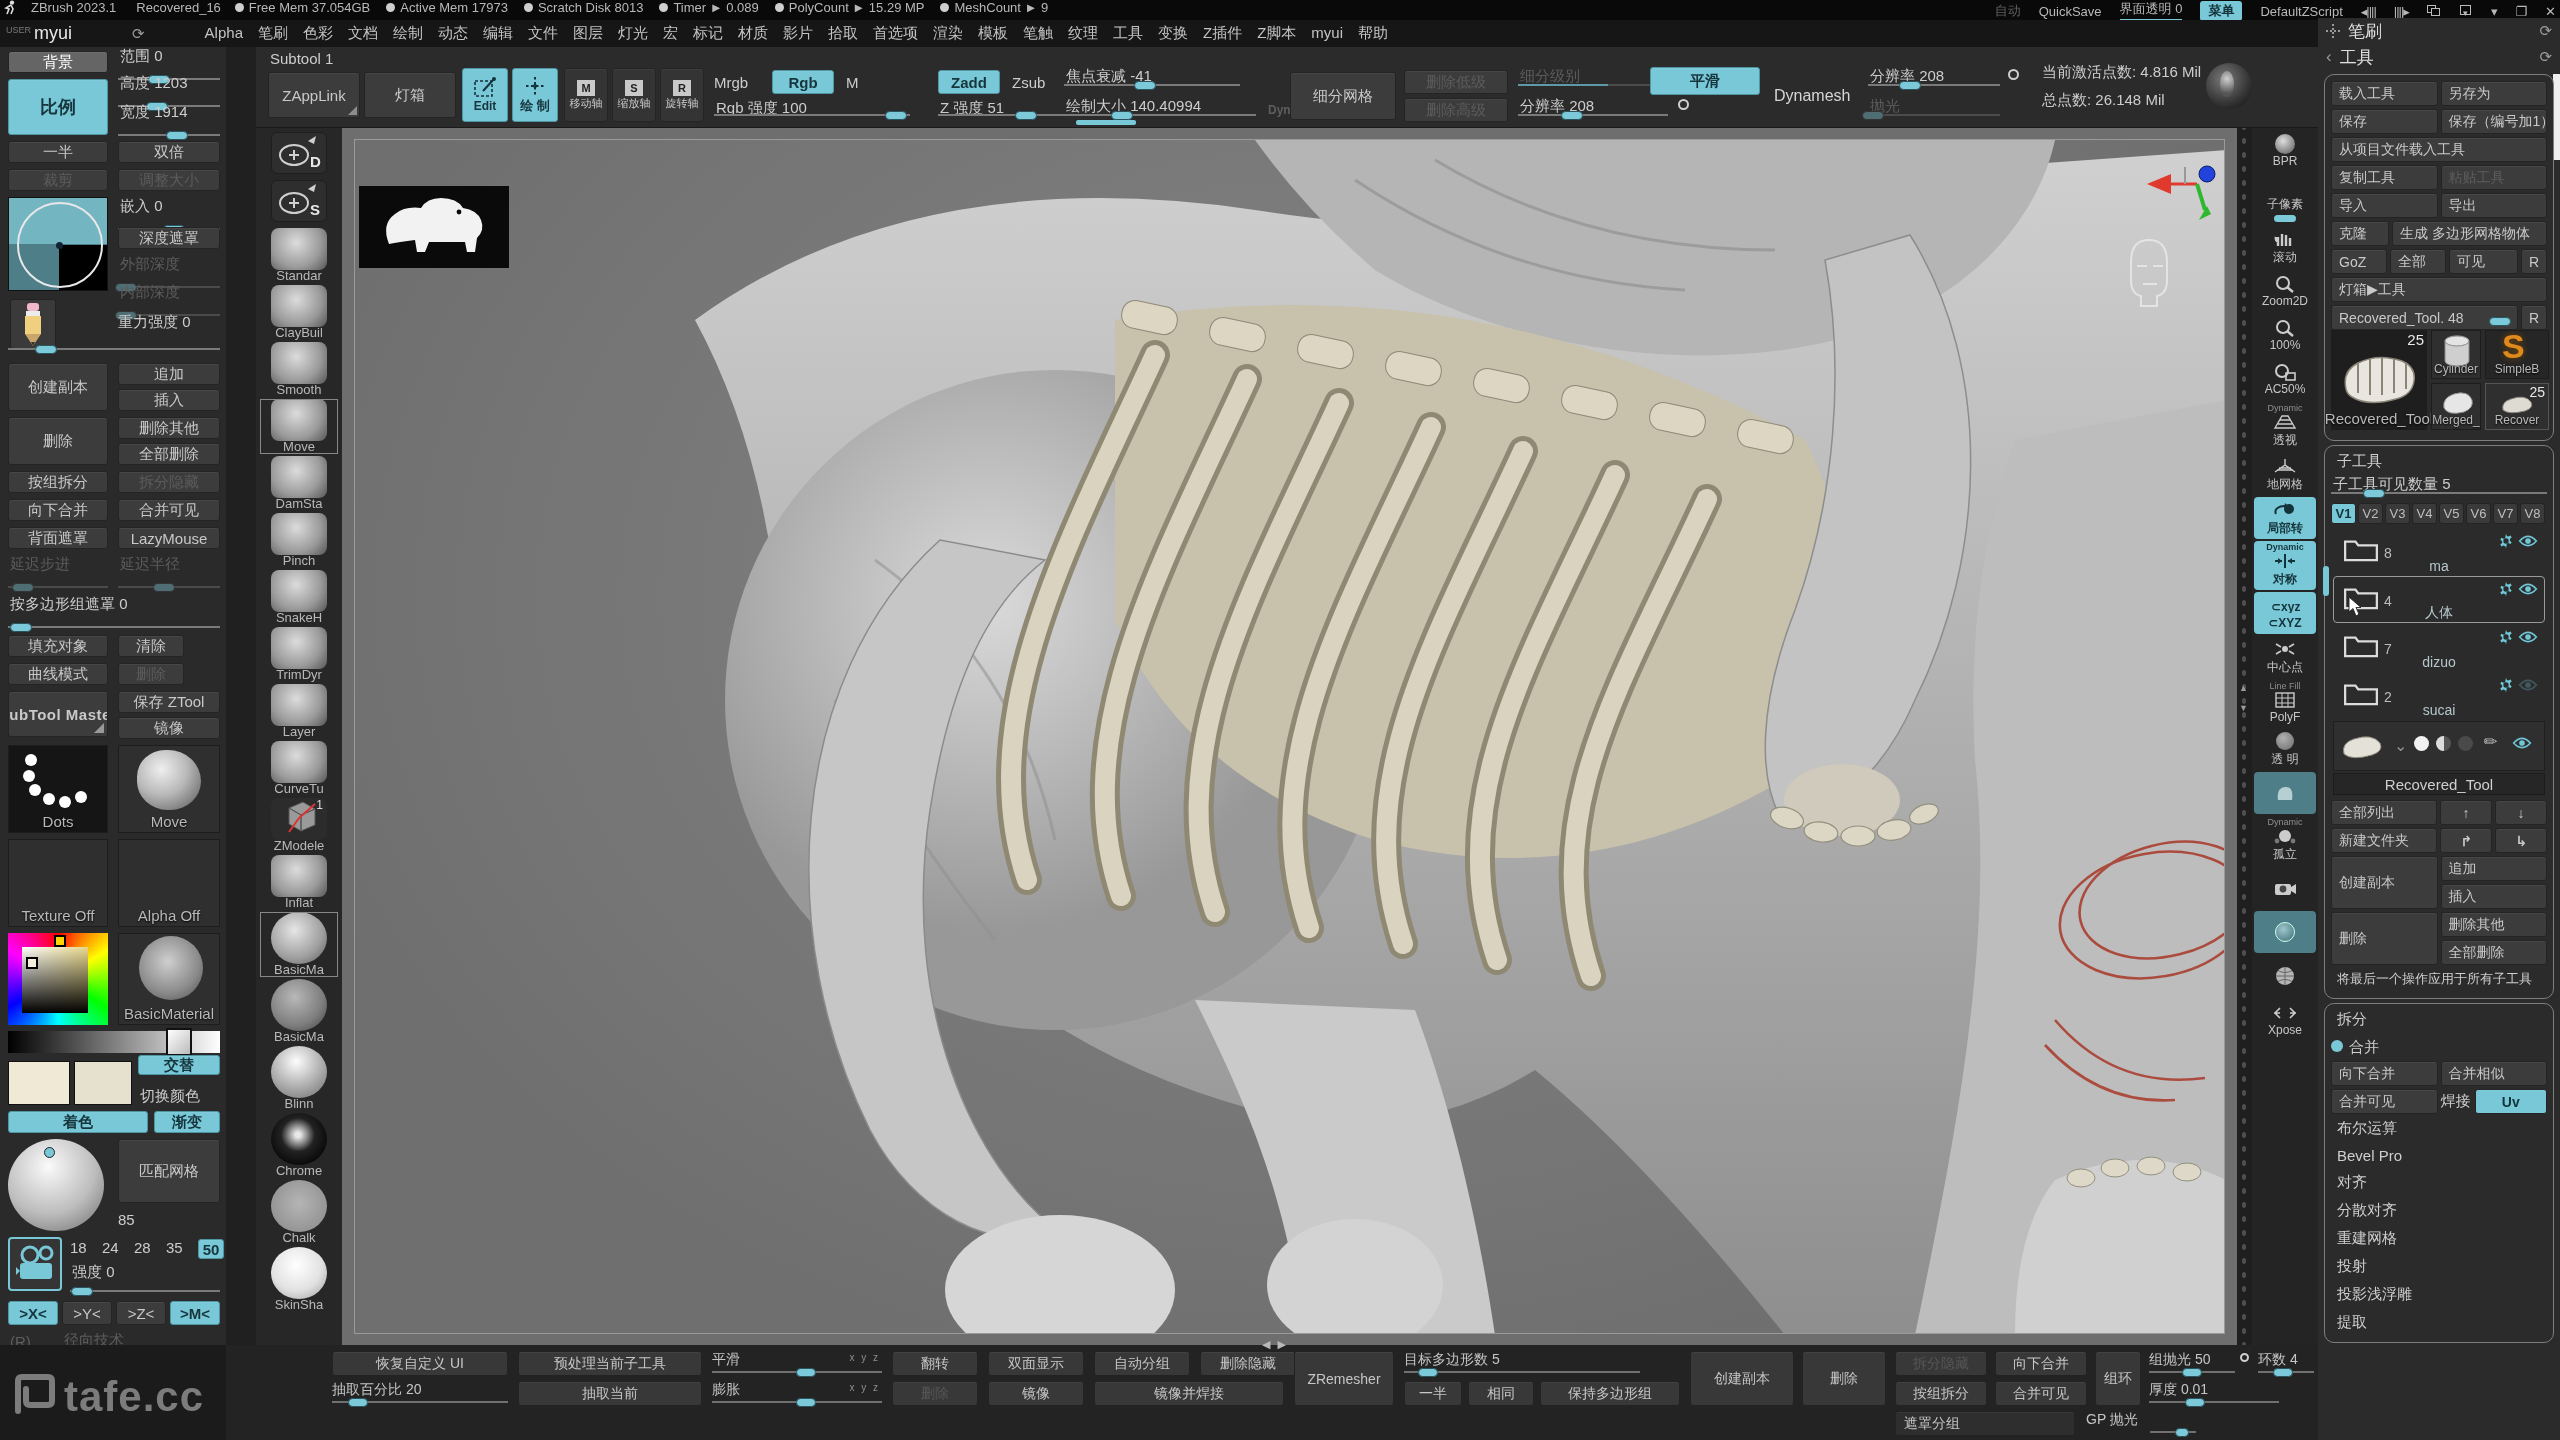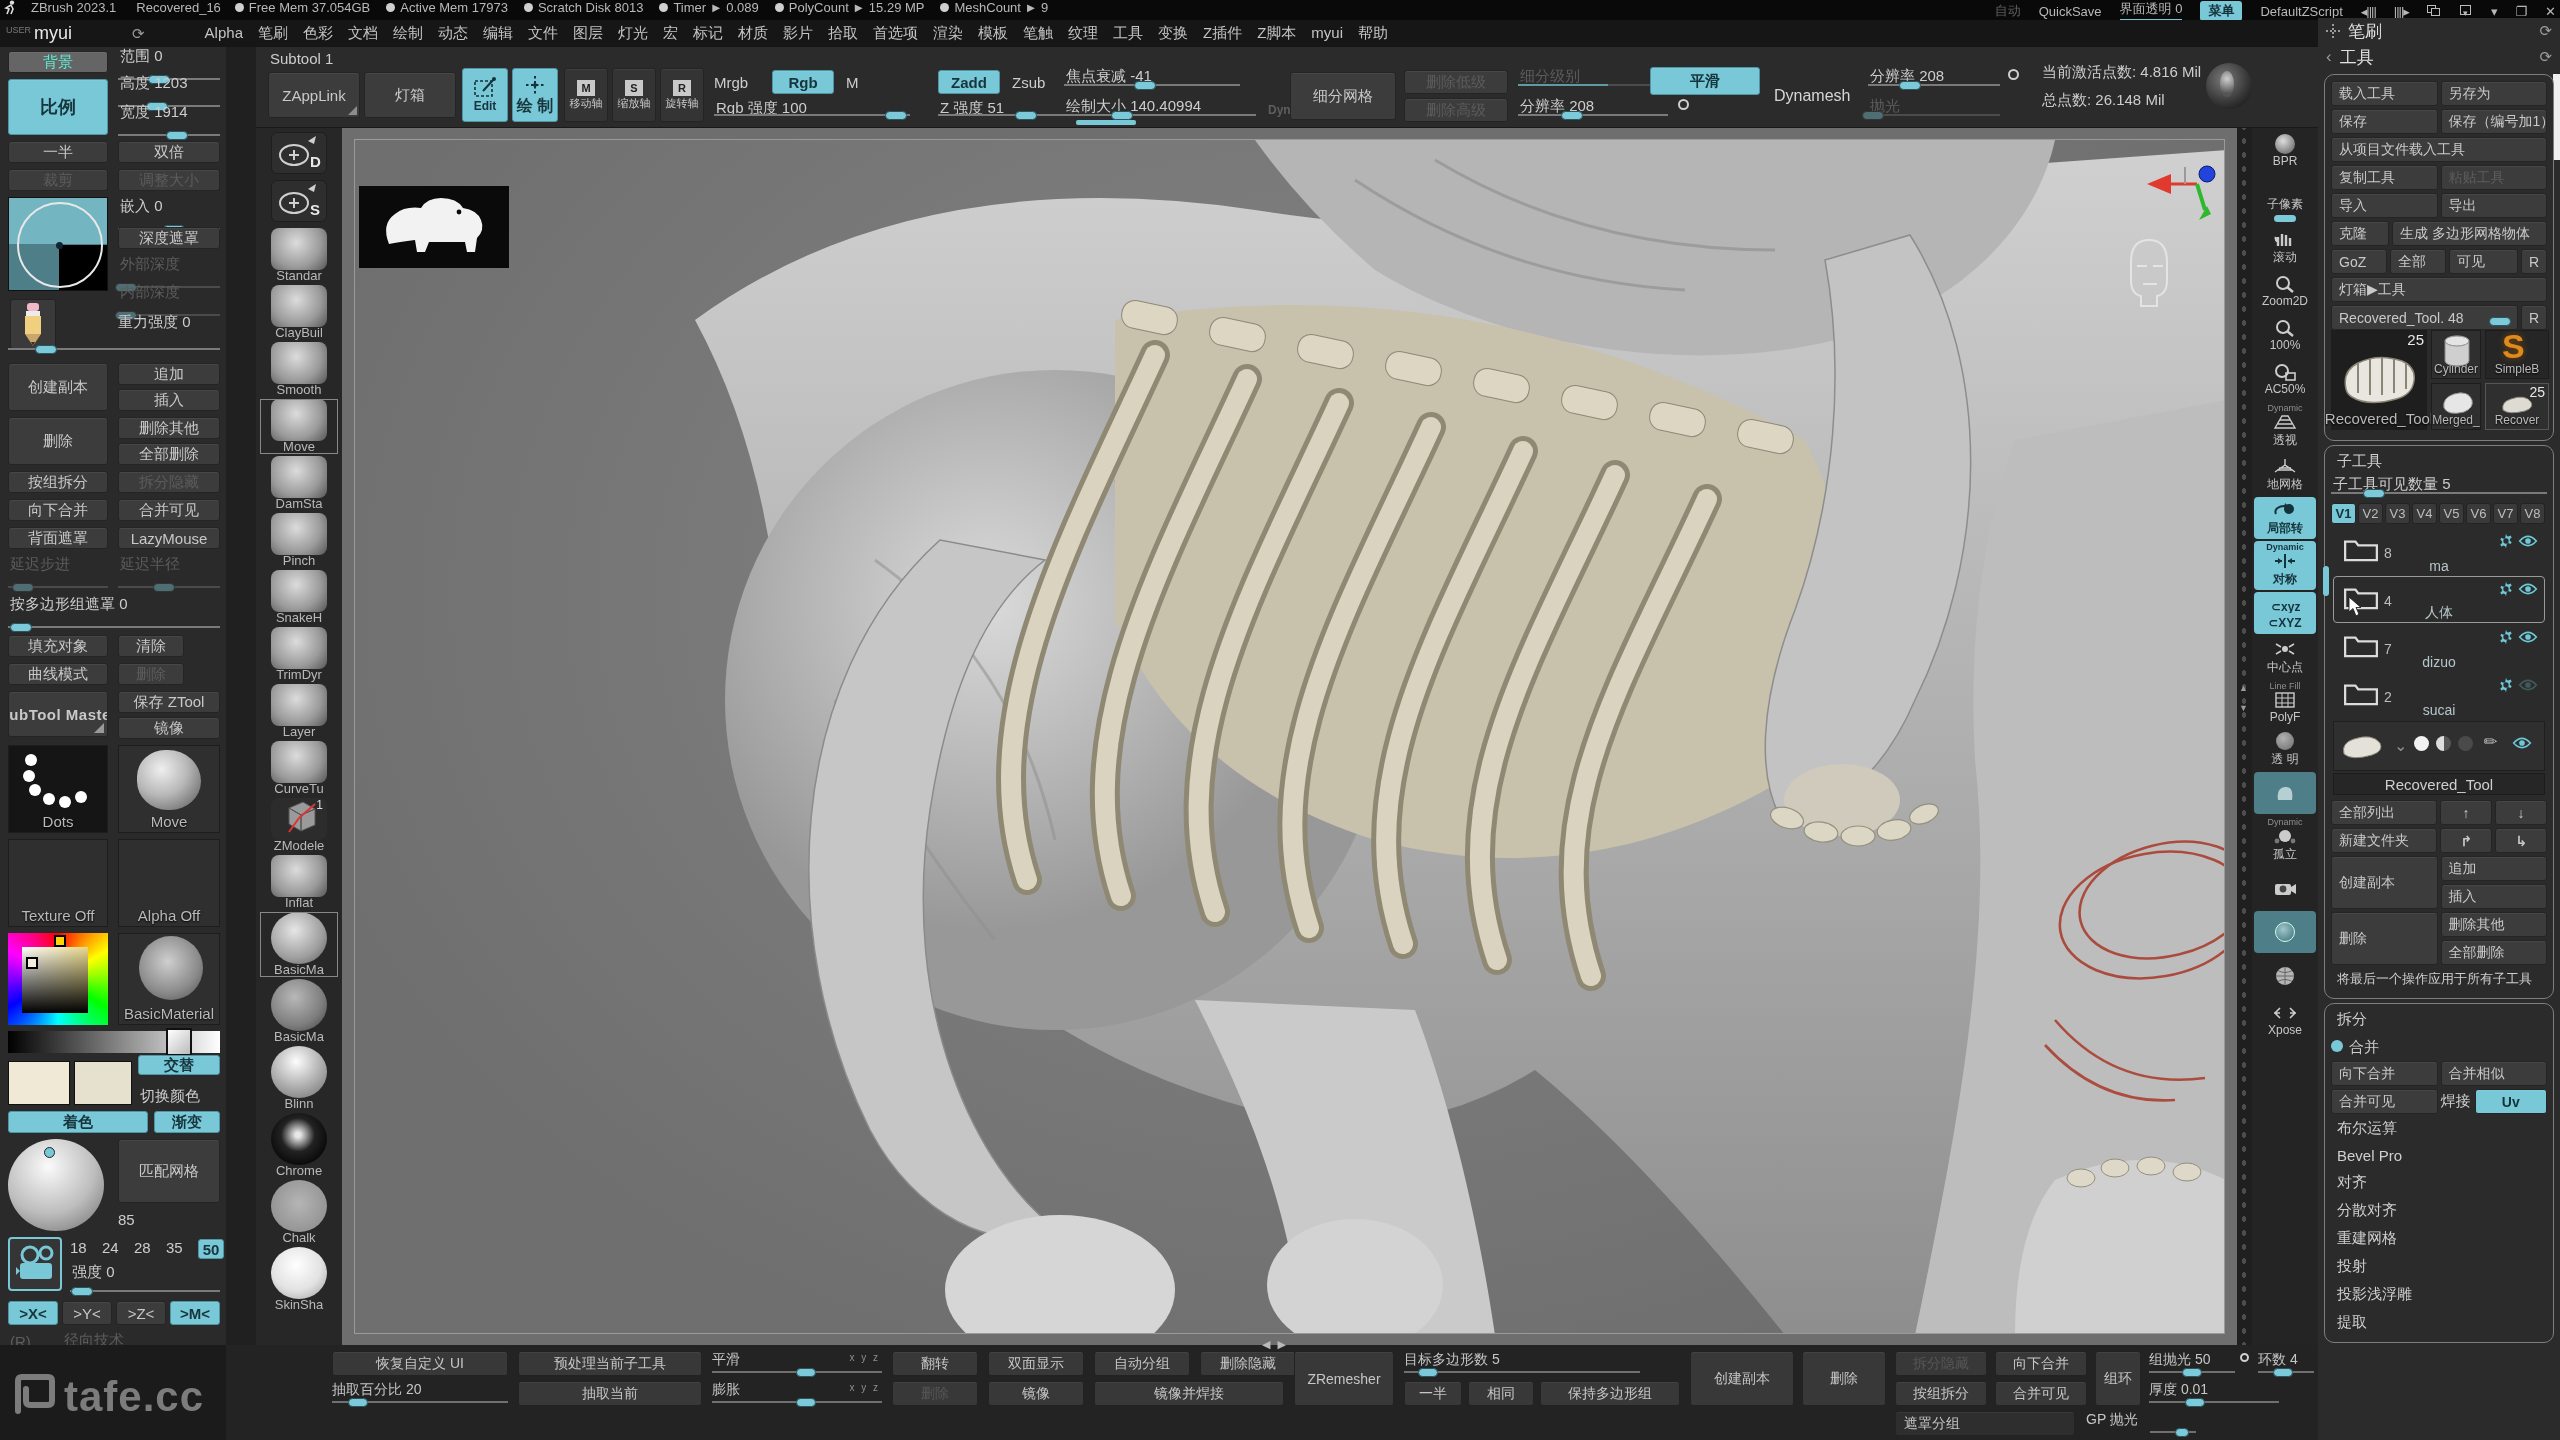--- a/index.html
+++ b/index.html
@@ -5,21 +5,21 @@
   *{margin:0;padding:0;box-sizing:border-box;font-family:"Liberation Sans","DejaVu Sans",sans-serif}
   html,body{width:2560px;height:1440px;background:#1d1d1d;overflow:hidden;position:relative}
   .abs{position:absolute}
   .lbl{color:#cdcdcd;font-size:15px;white-space:nowrap}
   .dim{color:#5e5e5e}
   .btn{position:absolute;background:#3c3c3c;border:1px solid #242424;border-radius:3px;color:#c9c9c9;
        font-size:15px;display:flex;align-items:center;justify-content:center;white-space:nowrap;
        box-shadow:inset 0 1px 0 rgba(255,255,255,.06);height:24px;overflow:hidden}
   .btn.c{background:#79c8d8;color:#16353c;border-color:#4e96a5;font-weight:bold}
   .btn.d{color:#5c5c5c}
-  .btn.g{background:#656565;color:#5eead4}
+  .btn.g{background:#656565;color:#ffffff}
   .sld{position:absolute}
   .sld .l{position:absolute;left:2px;top:0;font-size:15px;color:#cdcdcd;white-space:nowrap}
   .sld .t{position:absolute;left:0;right:0;bottom:5px;height:2px;background:#7a7a7a}
   .sld .k{position:absolute;bottom:1px;margin-left:-11px;width:22px;height:9px;border-radius:5px;
           background:#7cc9d9;border:1px solid #29545d}
   .sld.d .l{color:#5c5c5c}.sld.d .t{background:#4b4b4b}
   .sld.d .k{background:#4e6e74;border-color:#333}
   .titlebar{left:0;top:0;width:2560px;height:20px;background:#090909;display:flex;align-items:flex-start;
             color:#b8b8b8;font-size:13px;gap:14px;padding:0 4px}
   .menubar{left:0;top:20px;width:2560px;height:27px;background:#161616;display:flex;align-items:center}
@@ -204,21 +204,21 @@
         <path d="M10 14 L21 2" stroke="#14333a" stroke-width="2"></path>
         <circle cx="21" cy="2" r="2" fill="#14333a"></circle>
       </svg>
     <span style="font-size:12px">Edit</span>
     </div>
   <div class="btn c" style="left:286px;top:21px;width:46px;height:54px;flex-direction:column">
     <svg width="24" height="22" viewBox="0 0 24 22">
         <path d="M12 2 v18 M3 11 h18" stroke="#14333a" stroke-width="2" stroke-dasharray="2.5 2.5"></path>
         <circle cx="12" cy="11" r="2" fill="#14333a"></circle>
       </svg>
-    <span style="font-size:16px">绘 制</span>
+    <span style="font-size:13px">绘 制</span>
     </div>
   <div class="btn" style="left:338px;top:21px;width:44px;height:54px;flex-direction:column;background:#343434">
     <span style="width:18px;height:16px;background:#c9c9c9;color:#222;font-size:11px;font-weight:bold;display:flex;align-items:center;justify-content:center">M</span>
     <span style="font-size:11px">移动轴</span>
     </div>
   <div class="btn" style="left:386px;top:21px;width:44px;height:54px;flex-direction:column;background:#343434">
     <span style="width:18px;height:16px;background:#c9c9c9;color:#222;font-size:11px;font-weight:bold;display:flex;align-items:center;justify-content:center">S</span>
     <span style="font-size:11px">缩放轴</span>
     </div>
   <div class="btn" style="left:434px;top:21px;width:44px;height:54px;flex-direction:column;background:#343434">

